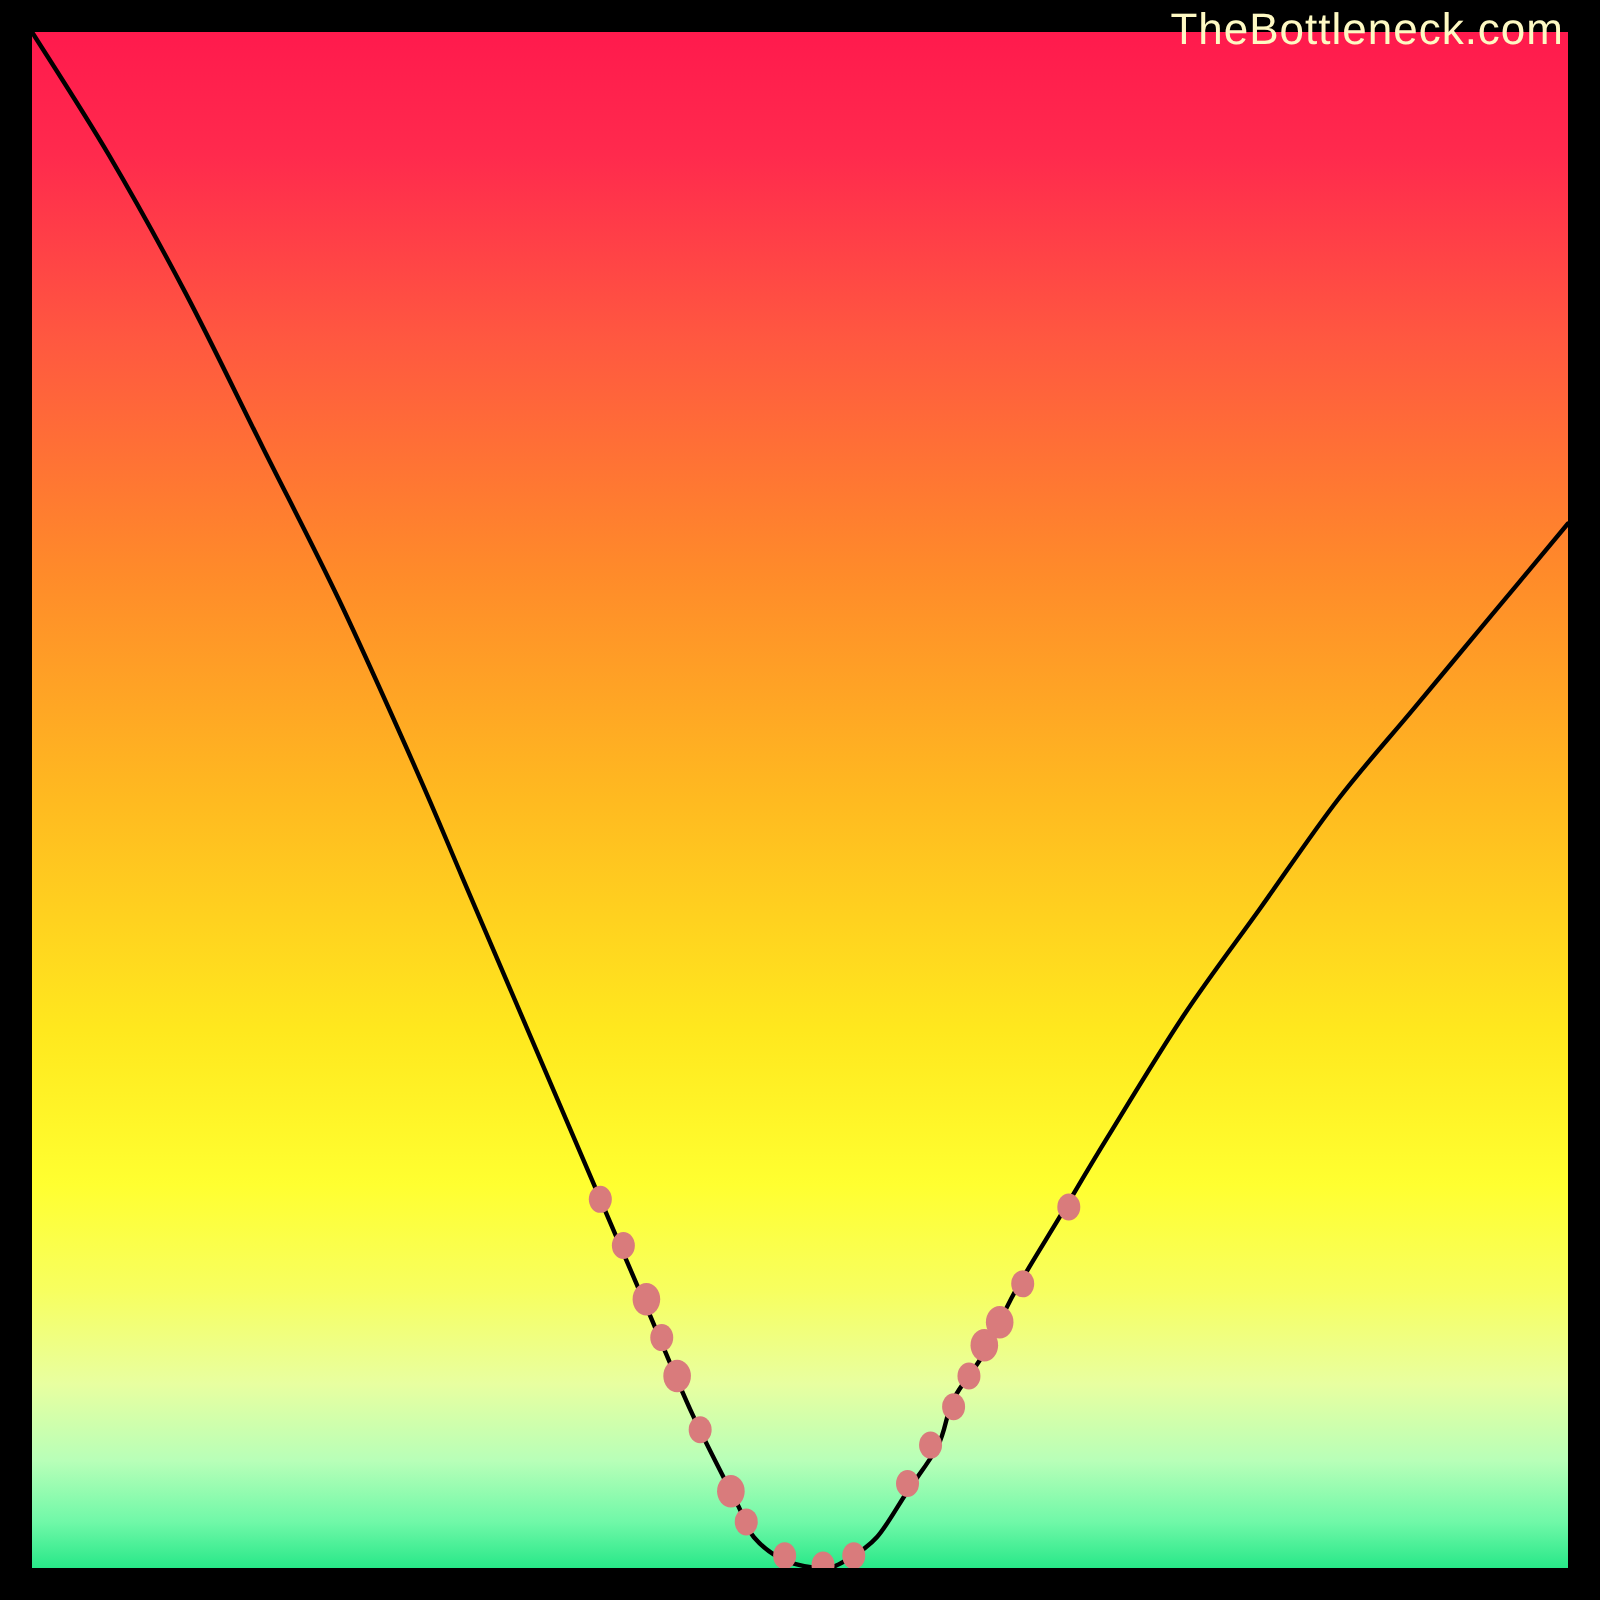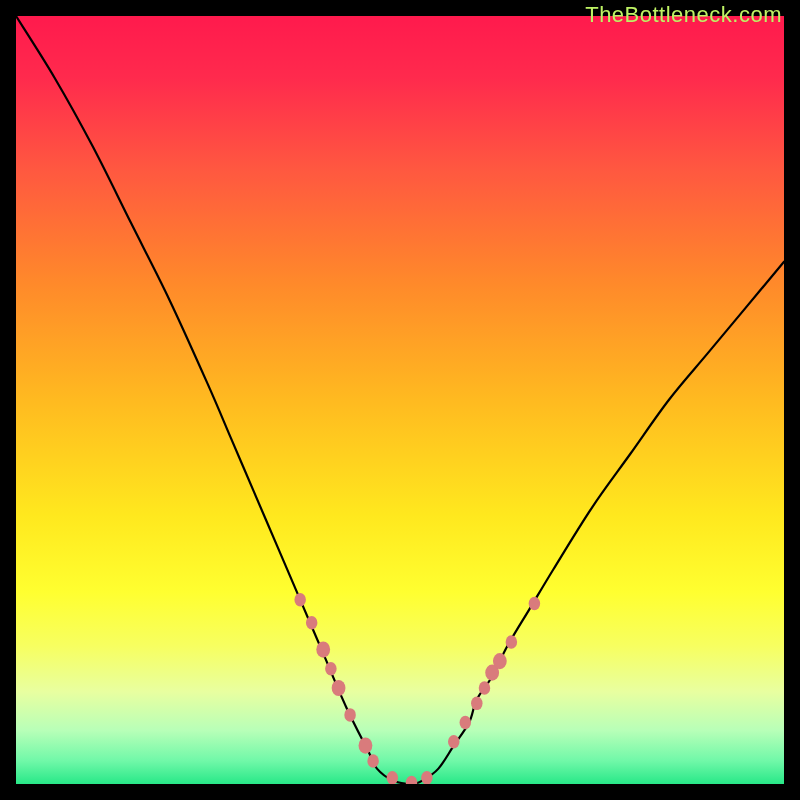--- a/index.html
+++ b/index.html
@@ -31,21 +31,21 @@
     left: 0;
     top: 0;
     width: 768px;
     height: 768px;
     pointer-events: none;
   }
   .watermark {
     position: absolute;
     top: 0;
     right: 18px;
-    color: #bef264;
+    color: #fef9c3;
     font-size: 22px;
     line-height: 30px;
     font-weight: 400;
     letter-spacing: 0.5px;
     user-select: none;
   }
 </style>
 </head>
 <body>
 

